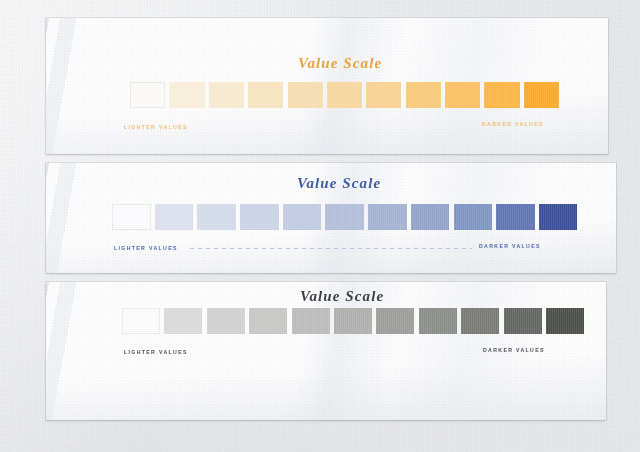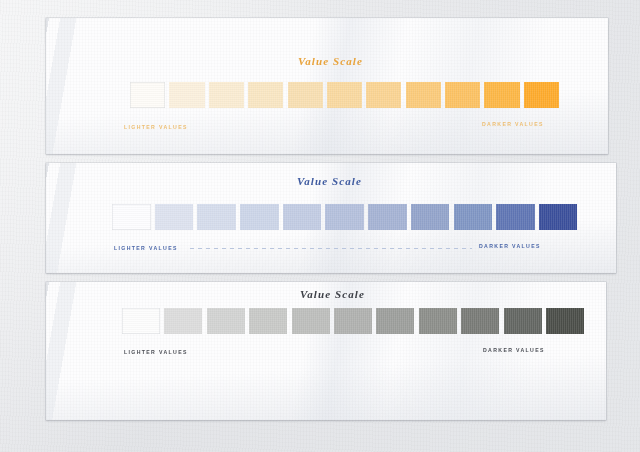--- a/index.html
+++ b/index.html
@@ -40,21 +40,21 @@
   .strip .fiber{
     position:absolute;inset:0;pointer-events:none;
     background-image:
       repeating-linear-gradient(90deg,rgba(0,0,0,.014) 0 1px,transparent 1px 3px),
       repeating-linear-gradient(0deg,rgba(0,0,0,.010) 0 1px,transparent 1px 3px);
   }
   .title{
     position:absolute;
     font-family:"Liberation Serif","DejaVu Serif",serif;
     font-style:italic;font-weight:700;
-    font-size:11px;letter-spacing:1.1px;
+    font-size:15px;letter-spacing:1.1px;
     white-space:nowrap;
   }
   .swatches{position:absolute;display:flex;}
   .sw{height:26px;}
   .lbl{
     position:absolute;
     font-size:5.2px;font-weight:700;
     letter-spacing:1.35px;white-space:nowrap;
     font-family:"Liberation Sans",sans-serif;
   }

